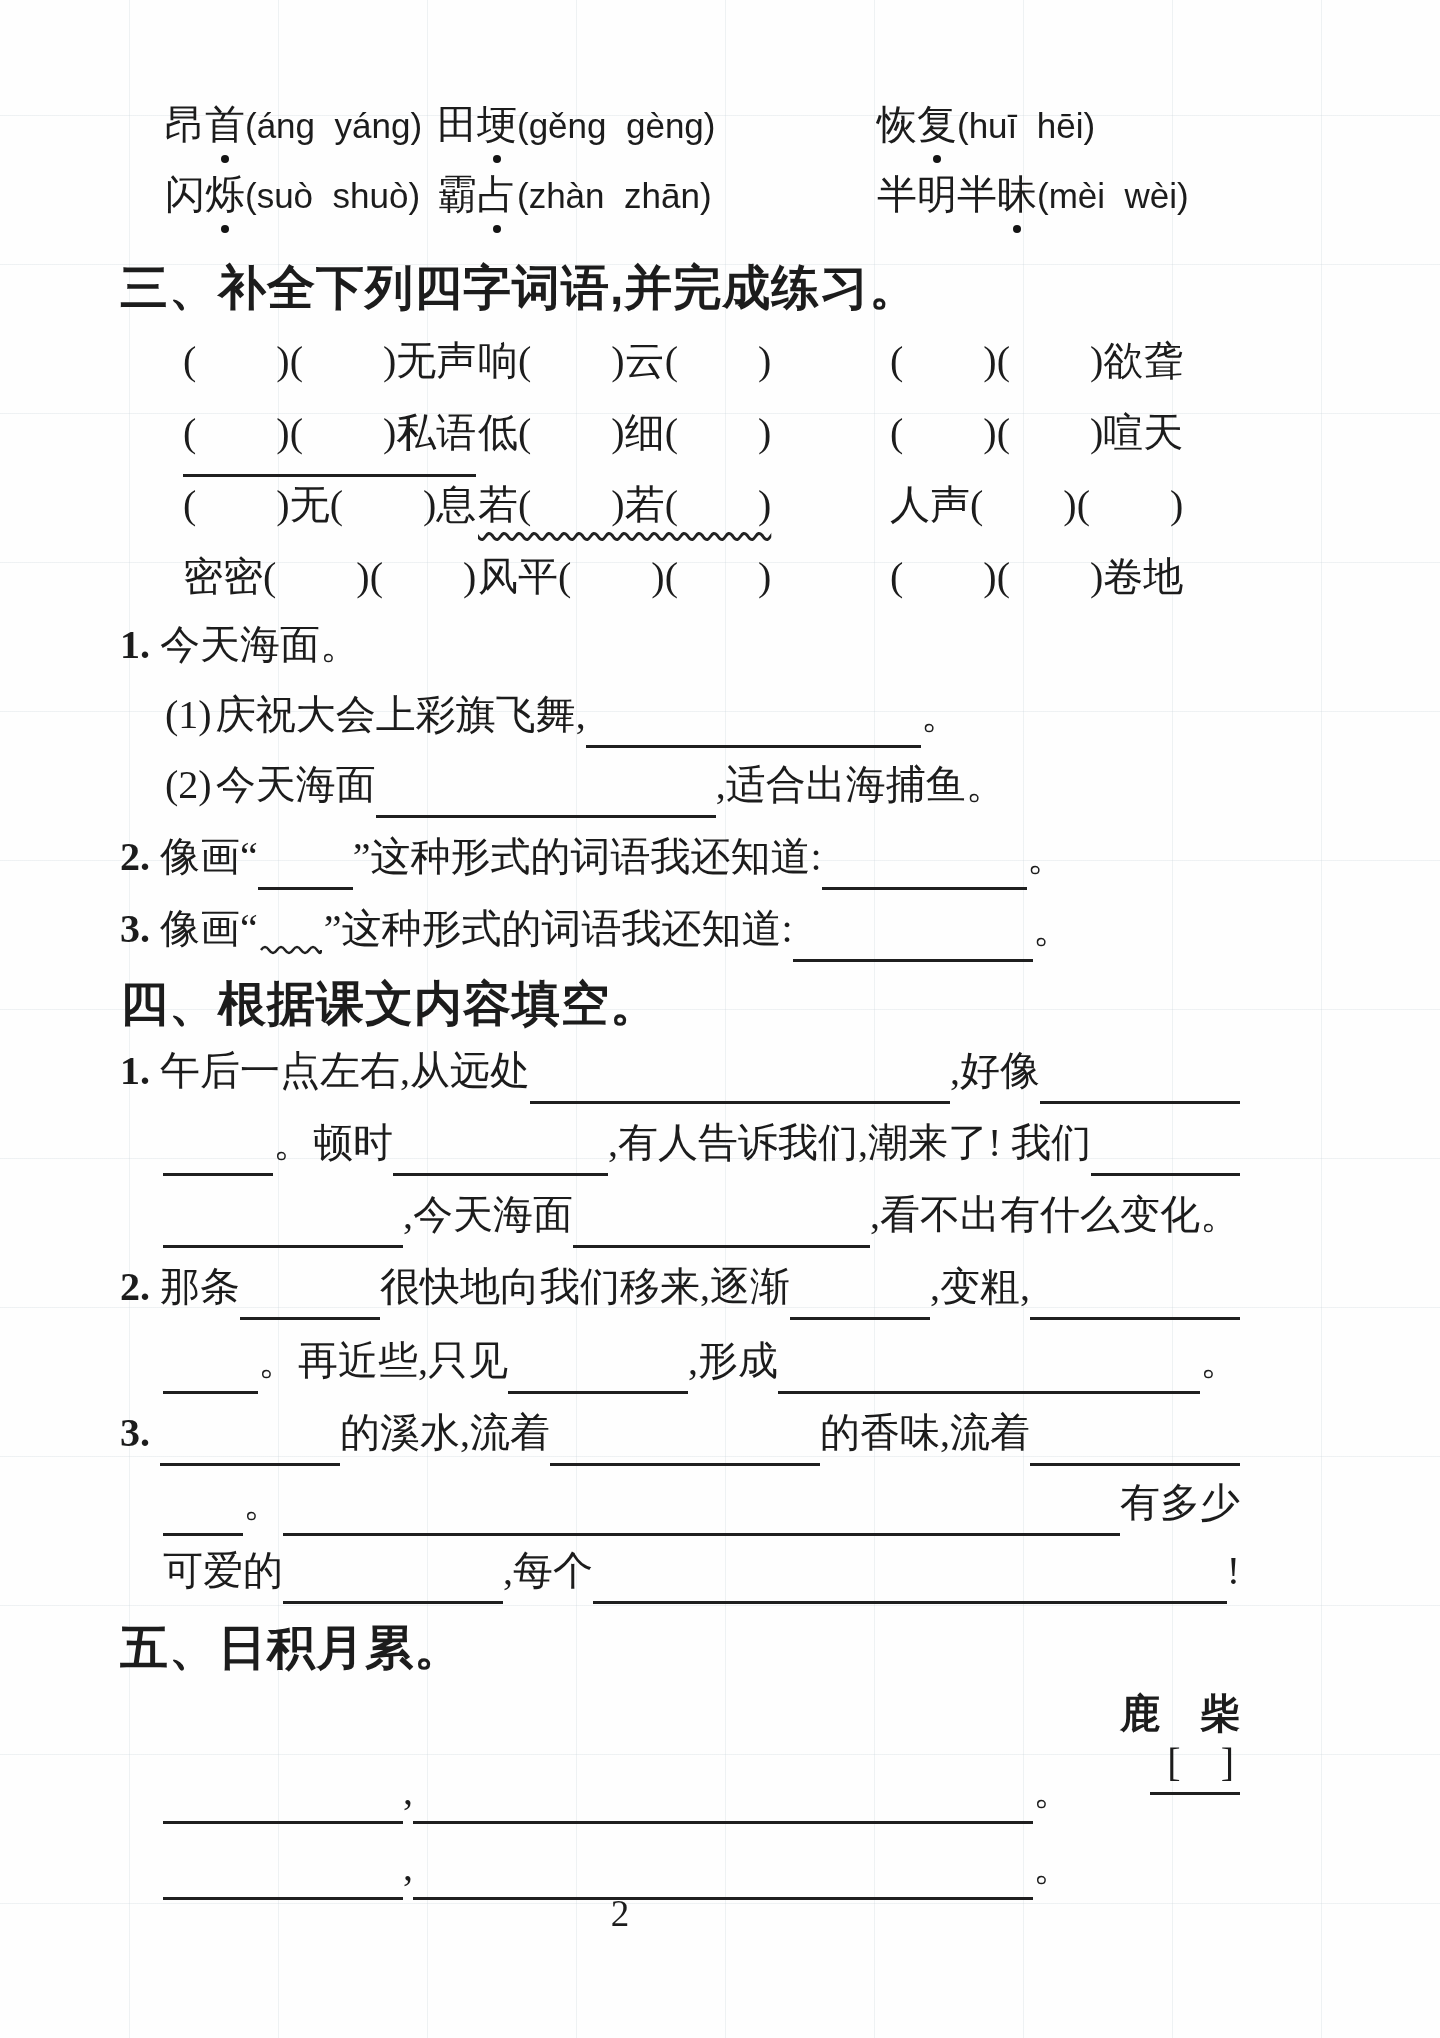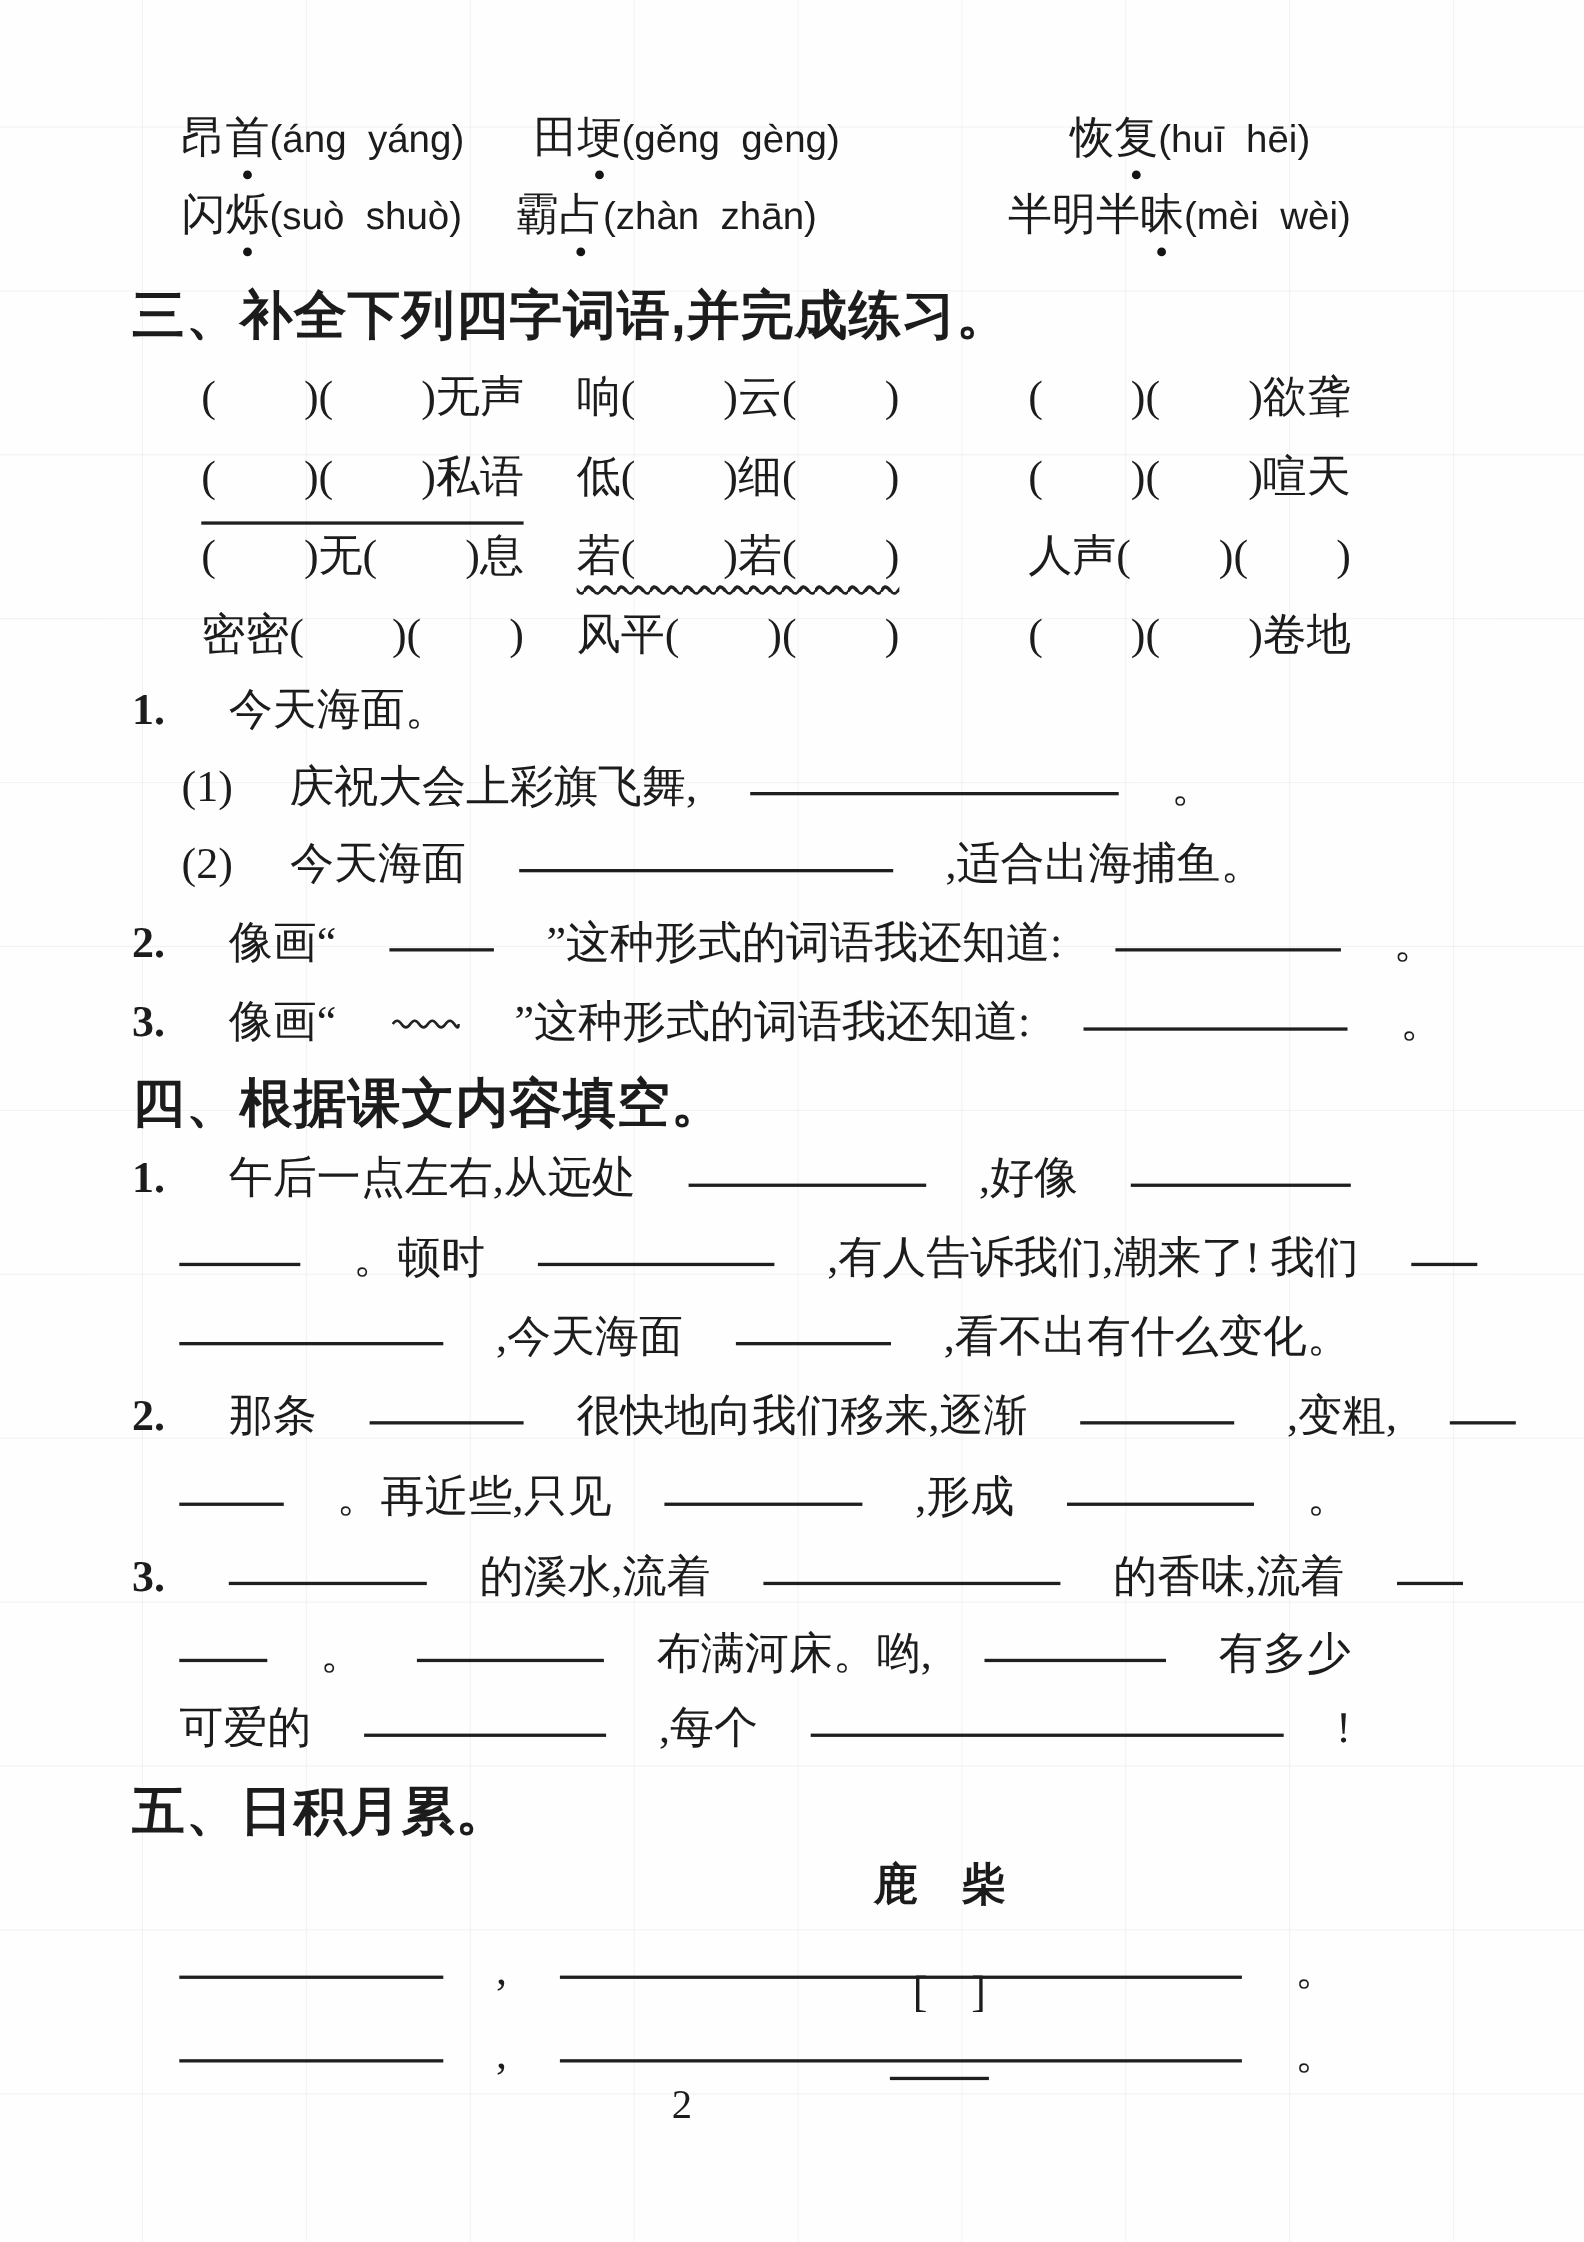--- a/index.html
+++ b/index.html
@@ -11,23 +11,23 @@
   }
   .page{
     position:relative;width:1440px;height:2038px;overflow:hidden;
     background-image:
       linear-gradient(to right, rgba(203,214,219,.30) 1px, transparent 1px),
       linear-gradient(to bottom, rgba(203,214,219,.30) 1px, transparent 1px);
     background-size:149px 149px;
     background-position:-20px -34px;
   }
   .ln{
-    position:absolute;left:120px;right:212px;
-    display:flex;align-items:center;
-    font-size:40px;line-height:1.25;white-space:pre;gap:48px;
+    position:absolute;left:120px;right:200px;
+    display:flex;align-items:flex-end;
+    font-size:40px;line-height:1.25;white-space:pre;
   }
   .h{
     font-family:"Liberation Sans","DejaVu Sans",sans-serif;
     font-weight:700;font-size:48px;letter-spacing:1px;
   }
   .num{font-weight:700;margin-right:10px;}
   .subnum{margin-right:4px;}
   .ind{padding-left:43px;font-family:Liberation Serif, serif;}
   .ind30{padding-left:45px;}
   
@@ -188,21 +188,20 @@
     <span class="bl" style="width:180px"></span>
     <span class="t">的溪水,流着</span>
     <span class="bl" style="width:270px"></span>
     <span class="t">的香味,流着</span>
     <span class="bl gr"></span>
   </div>
   <div class="ln ind" style="top:1478px">
     <span class="bl" style="width:80px"></span>
     <span class="t">。</span>
     <span class="bl gr"></span>
-    <span class="t">布满河床。哟,</span>
     <span class="bl" style="width:165px"></span>
     <span class="t">有多少</span>
   </div>
   <div class="ln ind" style="top:1546px">
     <span class="t">可爱的</span>
     <span class="bl" style="width:220px"></span>
     <span class="t">,每个</span>
     <span class="bl gr"></span>
     <span class="t">!</span>
   </div>

